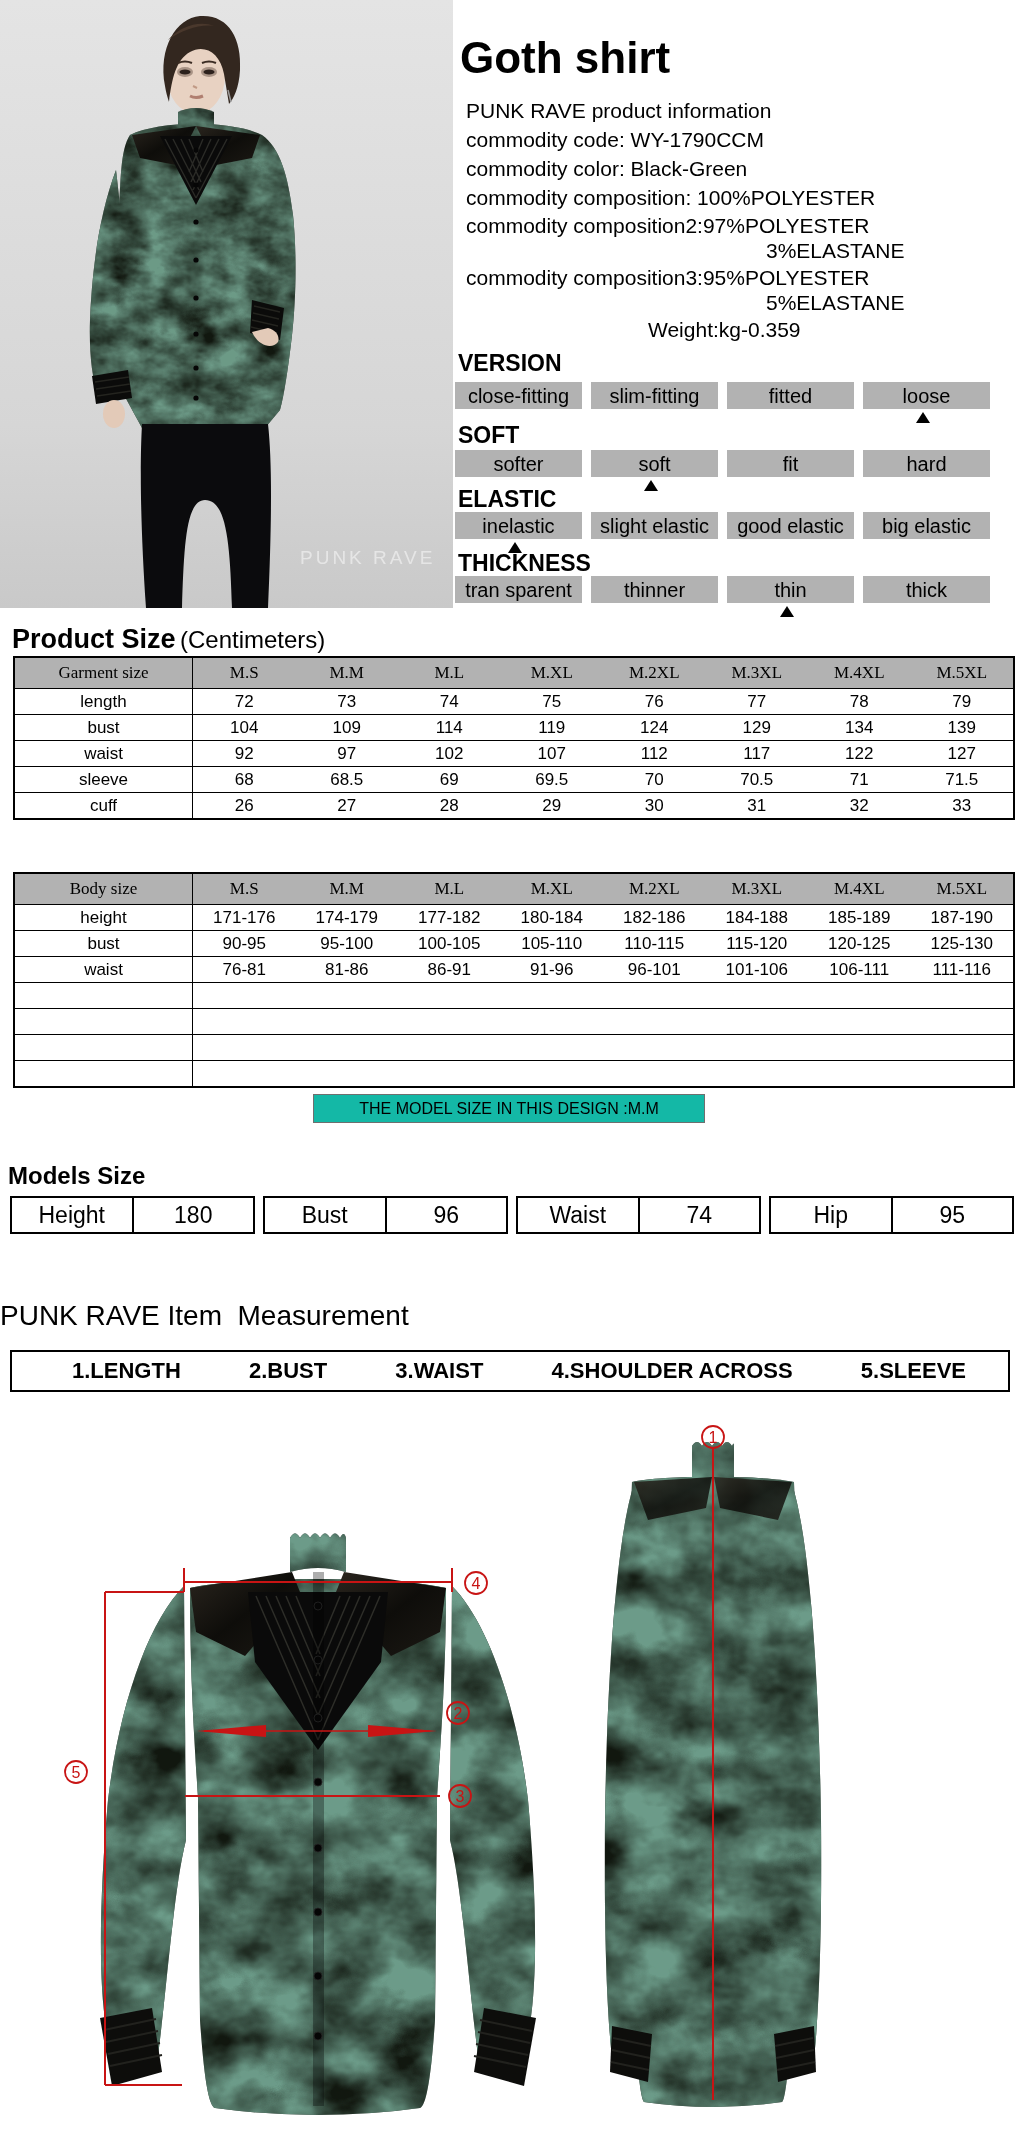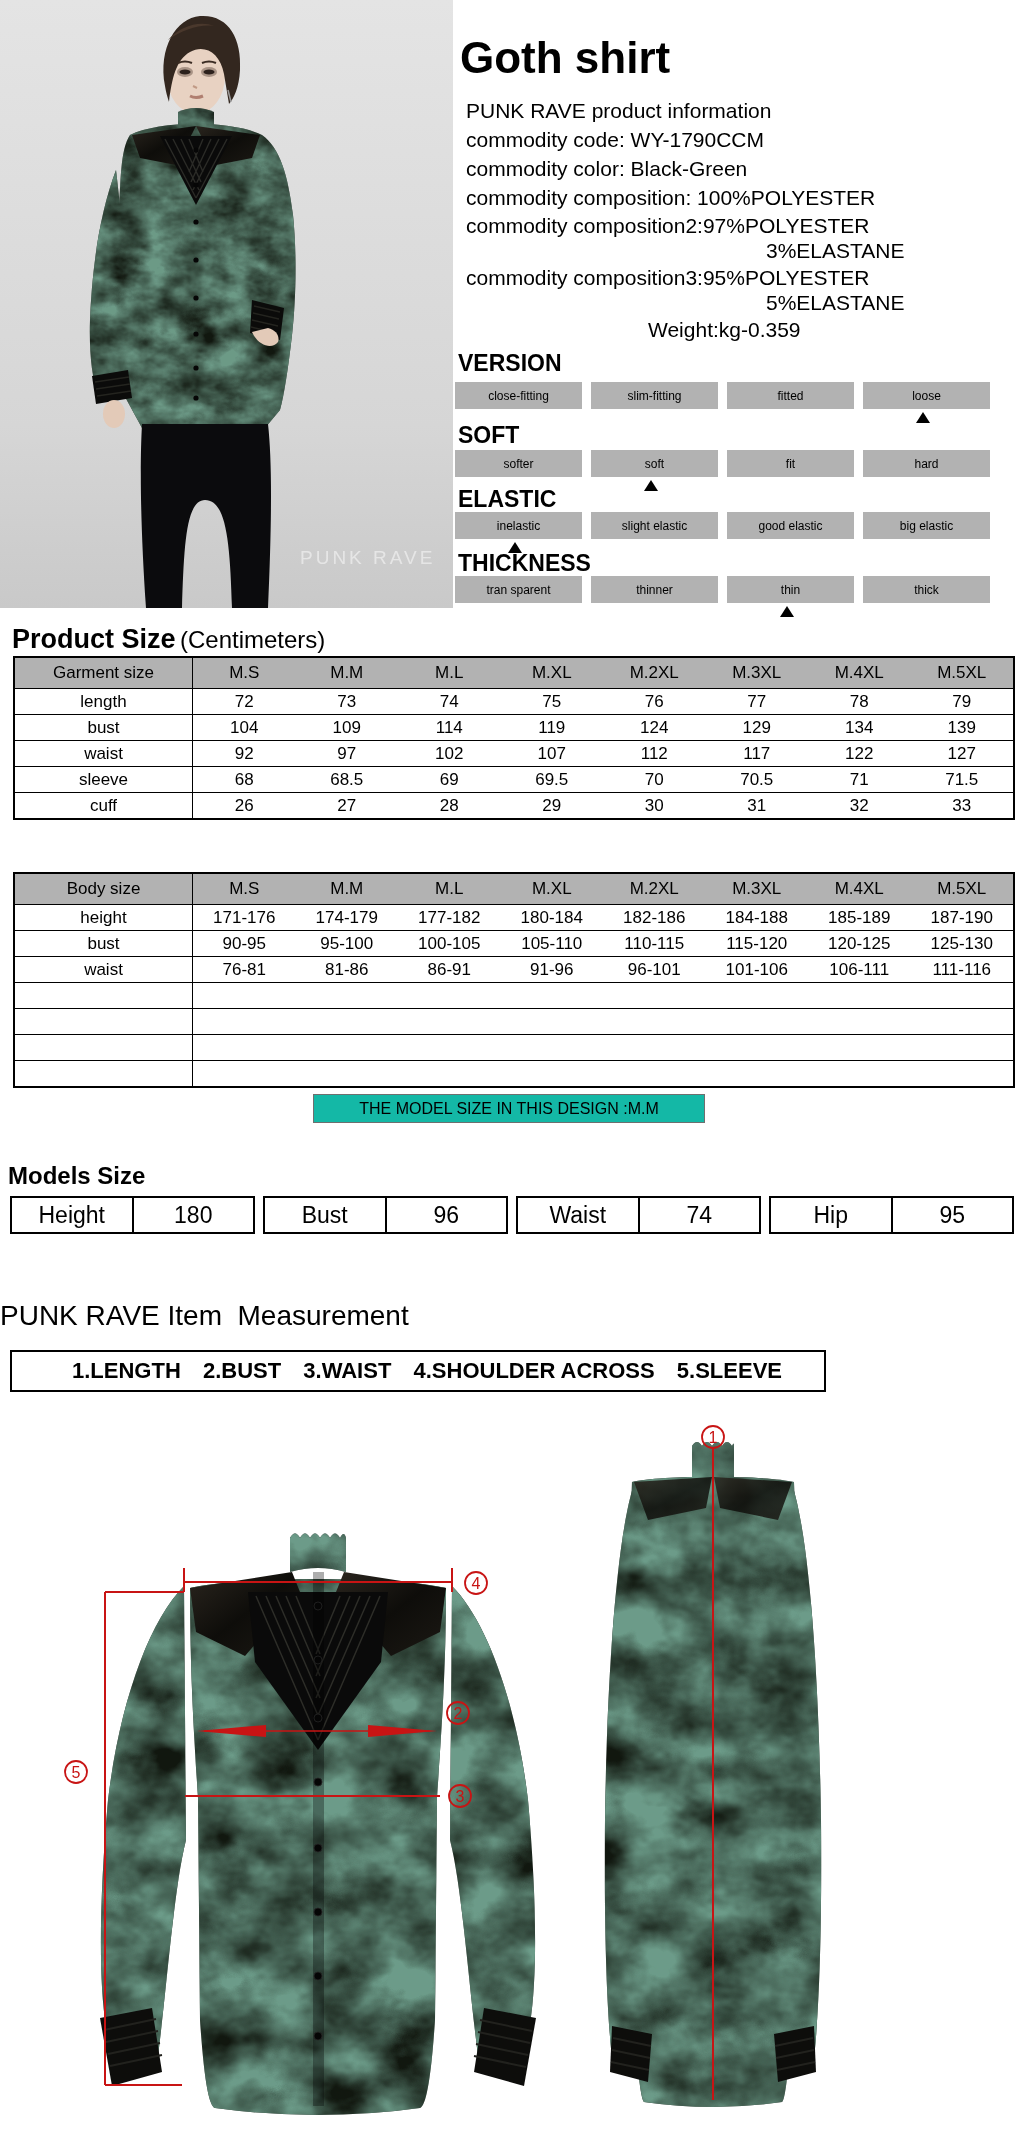--- a/index.html
+++ b/index.html
@@ -5,45 +5,45 @@
   html,body{margin:0;padding:0;background:#ffffff;}
   #page{position:relative;width:1024px;height:2154px;background:#fff;
         font-family:"Liberation Sans",sans-serif;color:#000;overflow:hidden;}
   .abs{position:absolute;line-height:1;}
   
   .title{font-size:44px;font-weight:bold;letter-spacing:0;}
   .info-line{font-size:21px;white-space:pre;}
   
   .attr-head{font-size:23px;font-weight:bold;}
   .attr-row{display:flex;gap:9px;}
-  .attr-cell{width:127px;height:27px;background:#b2b2b2;font-size:12px;
+  .attr-cell{width:127px;height:27px;background:#b2b2b2;font-size:20px;
              display:flex;align-items:center;justify-content:center;}
   .tri{width:0;height:0;border-left:7px solid transparent;border-right:7px solid transparent;
        border-bottom:11px solid #000;}
   
   .size-title-b{font-size:27px;font-weight:bold;}
   .size-title-n{font-size:24px;font-weight:normal;}
   .size-table{position:absolute;left:13px;width:998px;border:2px solid #000;background:#fff;}
   .tr{display:grid;grid-template-columns:178px repeat(8,1fr);height:25px;border-bottom:1px solid #000;}
   .tr:last-child{border-bottom:none;}
-  .tr.head{background:#b2b2b2;height:30px;}
+  .tr.head{background:#b2b2b2;height:30px;font-family:Liberation Serif, serif;}
   .td{display:flex;align-items:center;justify-content:center;font-size:17px;overflow:hidden;}
   .td.label{border-right:1px solid #000;}
   
   .banner{left:313px;top:1094px;width:390px;height:27px;background:#14b8a6;border:1px solid #6f6f6f;
           font-size:16px;display:flex;align-items:center;justify-content:center;}
   
   .models-head{font-size:24px;font-weight:bold;}
   .models-row{left:10px;top:1196px;width:1004px;display:flex;gap:8px;}
   .mbox{flex:1;height:34px;border:2px solid #000;display:flex;}
   .mcell{flex:1;display:flex;align-items:center;justify-content:center;font-size:23px;}
   .mcell.lab{border-right:2px solid #000;}
   
   .meas-head{left:0;top:1302px;width:1024px;font-size:28px;font-weight:normal;white-space:pre;}
-  .legend{left:10px;top:1350px;width:816px;height:42px;border:2px solid #000;
+  .legend{left:10px;top:1350px;width:1000px;height:42px;border:2px solid #000;
           display:flex;align-items:center;justify-content:space-between;
           padding:0 42px 0 60px;box-sizing:border-box;font-size:22px;font-weight:bold;}
   svg text{font-family:"Liberation Sans",sans-serif;}
 </style>
 </head>
 <body>
 
 <div id="page">
 
   <svg class="abs" style="left:0;top:0" width="453" height="608" viewBox="0 0 453 608" xmlns="http://www.w3.org/2000/svg">

